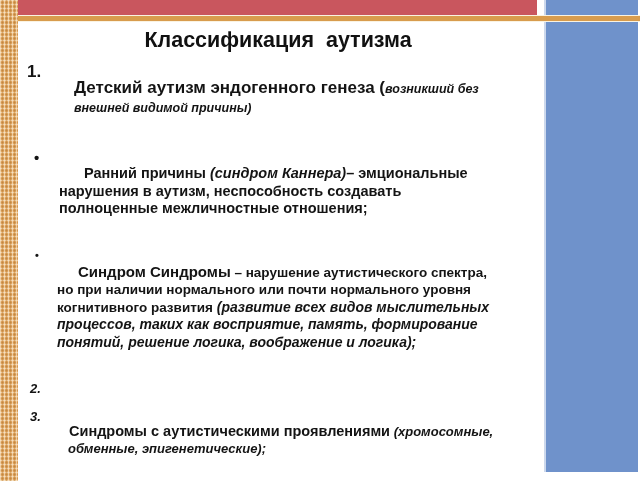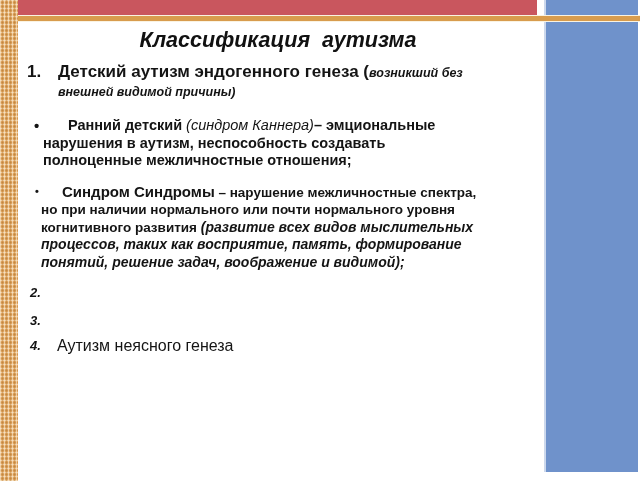--- a/index.html
+++ b/index.html
@@ -48,38 +48,37 @@
     position: absolute; left: 22px; top: 24px; width: 512px; z-index: 1;
   }
 
   .title {
     margin-top: 4px;
     text-align: center;
     font-size: 21.5px;
     font-weight: bold;
     white-space: pre-wrap;
     color: #111111;
-    font-style: italic;
   }
 
   .row { display: flex; align-items: flex-start; }
   .marker { flex-shrink: 0; }
-  .text { margin: 0; }
+  .text { margin: 16px; }
 
   
   .row-1 { margin-top: 9px; }
   .m1 { width: 36px; padding-left: 5px; font-size: 17px; font-weight: bold; }
   .t1 { width: 430px; font-size: 17px; font-weight: bold; line-height: 1.12; }
   .t1 .note { font-size: 12.5px; font-style: italic; }
 
   
   .row-b1 { margin-top: 17px; }
   .mb1 { width: 21px; padding-left: 12px; font-size: 15px; font-weight: bold; }
   .tb1 { width: 445px; font-size: 14.5px; font-weight: bold; line-height: 1.22; text-indent: 25px; }
-  .tb1 .paren { font-weight: normal; font-style: italic; }
+  .tb1 .paren { font-weight: bold; font-style: italic; }
 
   
   .row-b2 { margin-top: 13px; }
   .mb2 { width: 19px; padding-left: 13px; font-size: 11px; font-weight: bold; padding-top: 2px; }
   .tb2 { width: 450px; font-size: 13.5px; font-weight: bold; line-height: 1.24; text-indent: 21px; }
   .tb2 .asp-lead { font-size: 15px; }
   .tb2 .note { font-style: italic; font-size: 14px; }
 
   
   .mnum { width: 30px; padding-left: 8px; font-size: 13px; font-weight: bold; font-style: italic; padding-top: 2px; }
@@ -107,34 +106,35 @@
 
   <h1 class="title">Классификация  аутизма</h1>
 
   <div class="row row-1">
     <span class="marker m1">1.</span>
     <p class="text t1"><span class="main">Детский аутизм эндогенного генеза (</span><span class="note">возникший без внешней видимой причины)</span></p>
   </div>
 
   <div class="row row-b1">
     <span class="marker mb1">•</span>
-    <p class="text tb1"><span class="lead">Ранний детский </span><span class="paren">(синдром Каннера)</span><span class="rest">– эмциональные нарушения в аутизм, неспособность создавать полноценные межличностные отношения;</span></p>
+    <p class="text tb1"><span class="lead">Ранний причины </span><span class="paren">(синдром Каннера)</span><span class="rest">– эмциональные нарушения в аутизм, неспособность создавать полноценные межличностные отношения;</span></p>
   </div>
 
   <div class="row row-b2">
     <span class="marker mb2">•</span>
-    <p class="text tb2"><span class="asp-lead">Синдром Синдромы</span><span class="mid"> – нарушение межличностные спектра, но при наличии нормального или почти нормального уровня когнитивного развития </span><span class="note">(развитие всех видов мыслительных процессов, таких как восприятие, память, формирование понятий, решение задач, воображение и видимой);</span></p>
+    <p class="text tb2"><span class="asp-lead">Синдром Синдромы</span><span class="mid"> – нарушение аутистического спектра, но при наличии нормального или почти нормального уровня когнитивного развития </span><span class="note">(развитие всех видов мыслительных процессов, таких как восприятие, память, формирование понятий, решение логика, воображение и логика);</span></p>
   </div>
 
   <div class="row row-2">
     <span class="marker mnum">2.</span>
   </div>
 
   <div class="row row-3">
     <span class="marker mnum">3.</span>
+    <p class="text t3"><span class="main">Синдромы с аутистическими проявлениями</span><span class="note"> (хромосомные, обменные, эпигенетические);</span></p>
   </div>
 
   <div class="row row-4">
     <span class="marker mnum">4.</span>
     <p class="text t4"><span class="main">Аутизм неясного генеза</span></p>
   </div>
 
 </div>
 
 </body></html>

